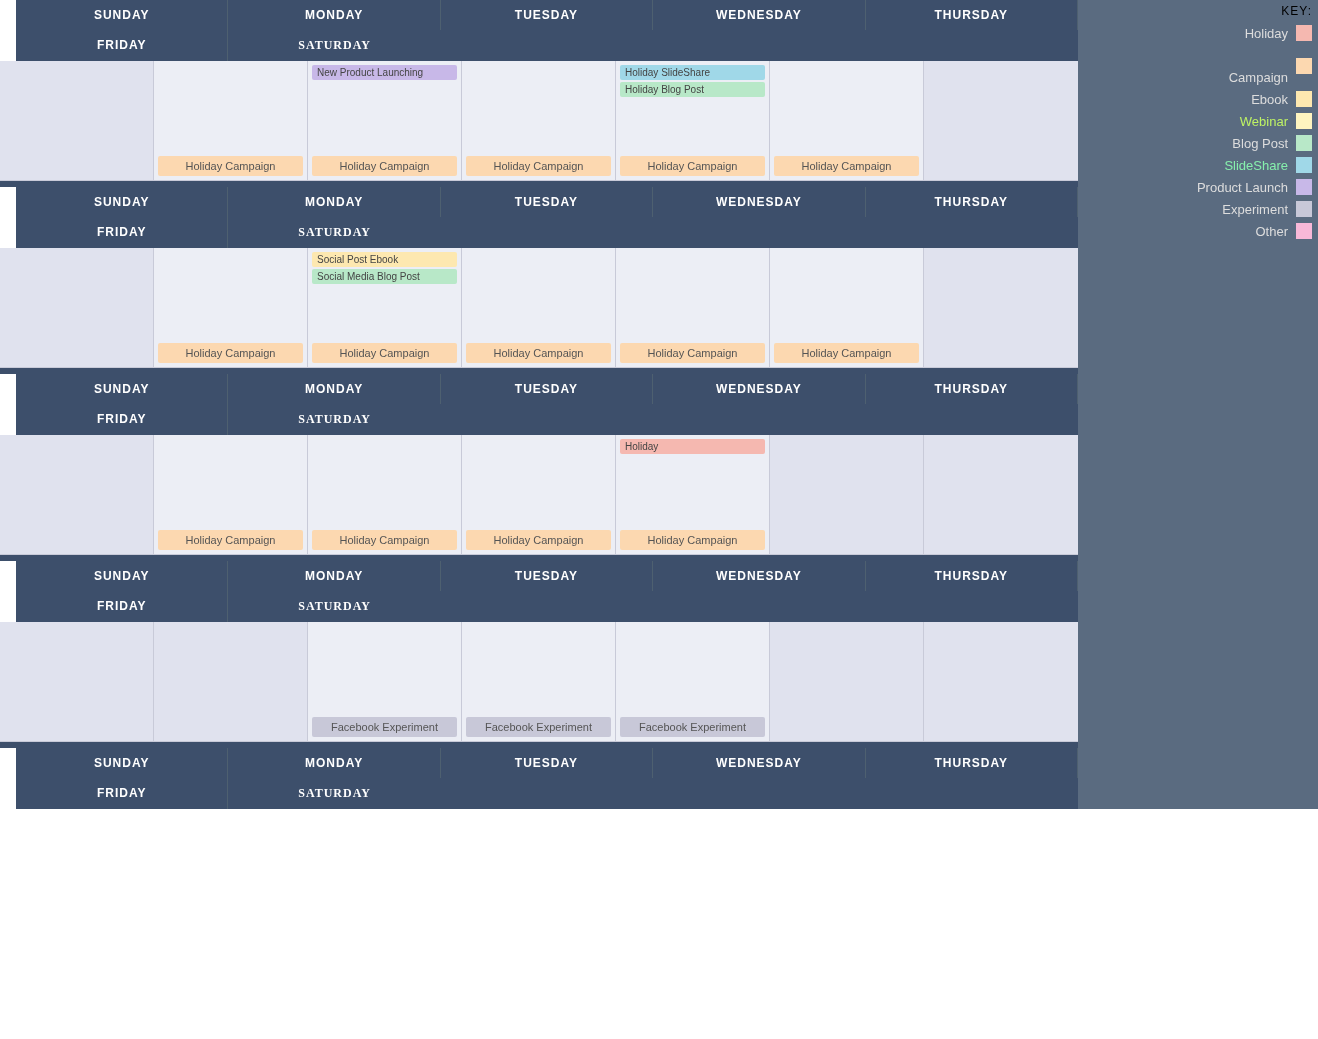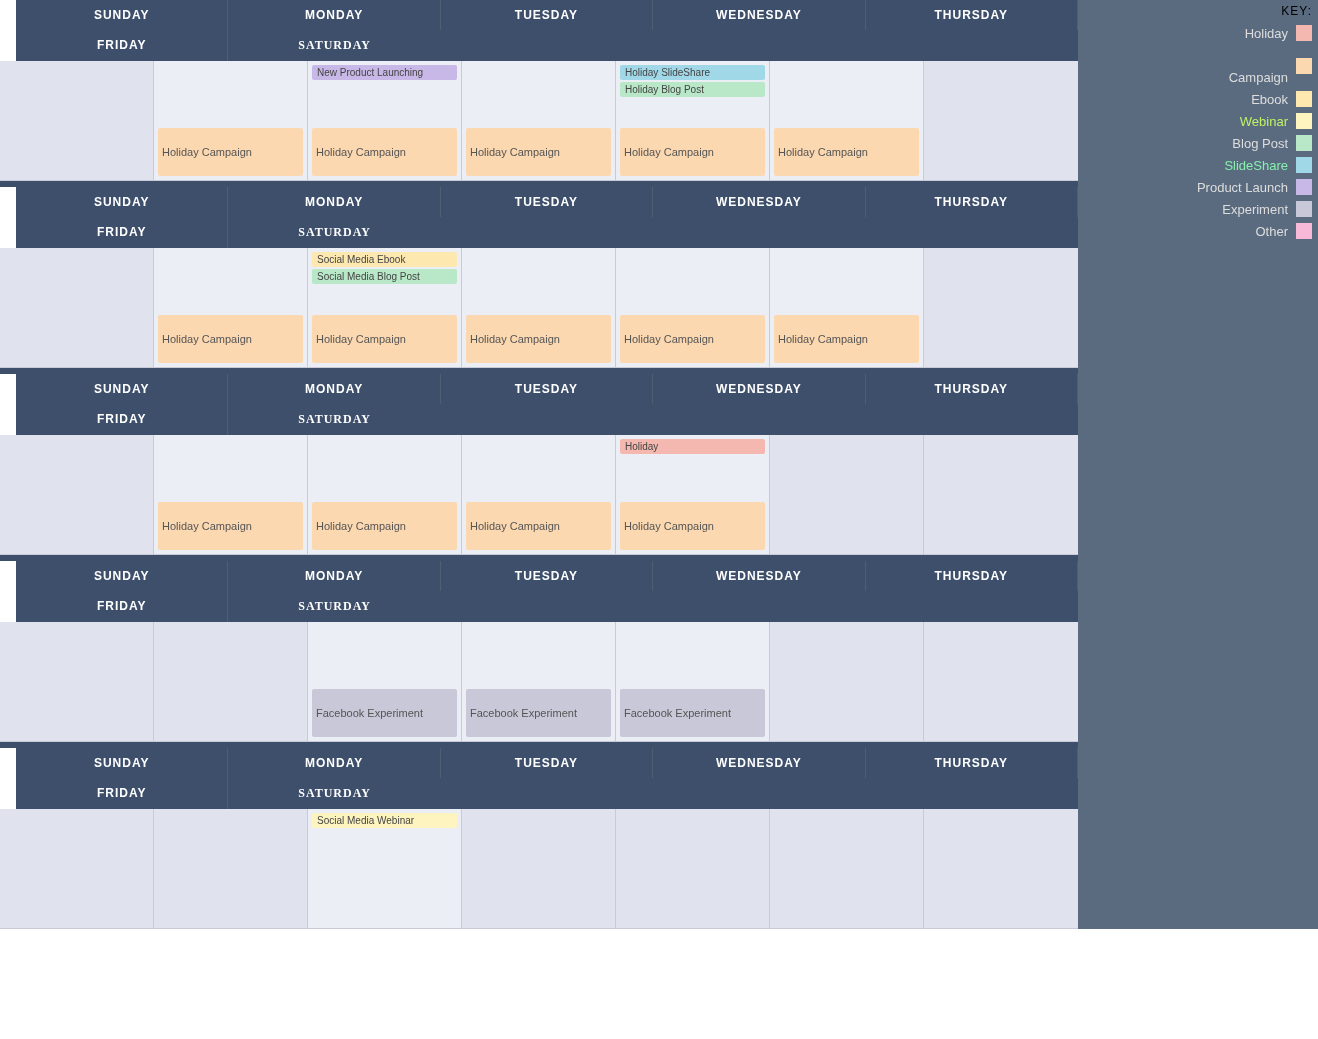--- a/index.html
+++ b/index.html
@@ -104,22 +104,22 @@
       font-size: 10px;
       color: #444;
       margin-bottom: 2px;
       display: inline-block;
     }
 
     .bottom-event {
       margin-top: auto;
       font-size: 11px;
       color: #555;
-      text-align: left;
-      padding: 18px 4px;
+      text-align: center;
+      padding: 4px 4px;
       border-radius: 2px;
     }
   </style>
 </head>
 <body>
 
 <div class="outer">
   <div class="main-content">
 
 
@@ -164,21 +164,21 @@
           <div class="week-header-cell">THURSDAY</div>
           <div class="week-header-cell">FRIDAY</div>
           <div class="week-header-cell">SATURDAY</div>
         </div>
         <div class="week-row">
           <div class="day-cell empty"></div>
           <div class="day-cell">
             <div class="bottom-event" style="background: rgb(252, 216, 176);">Holiday Campaign</div>
           </div>
           <div class="day-cell">
-            <div class="event-tag" style="background: rgb(253, 232, 176);">Social Media Ebook</div>
+            <div class="event-tag" style="background: rgb(253, 232, 176);">Social Post Ebook</div>
             <div class="event-tag" style="background: rgb(184, 232, 200);">Social Media Blog Post</div>
             <div class="bottom-event" style="background: rgb(252, 216, 176);">Holiday Campaign</div>
           </div>
           <div class="day-cell">
             <div class="bottom-event" style="background: rgb(252, 216, 176);">Holiday Campaign</div>
           </div>
           <div class="day-cell">
             <div class="bottom-event" style="background: rgb(252, 216, 176);">Holiday Campaign</div>
           </div>
           <div class="day-cell">
@@ -241,31 +241,20 @@
         </div>
         <div class="week-separator"></div>
         <div class="week-header">
           <div class="week-header-cell">SUNDAY</div>
           <div class="week-header-cell">MONDAY</div>
           <div class="week-header-cell">TUESDAY</div>
           <div class="week-header-cell">WEDNESDAY</div>
           <div class="week-header-cell">THURSDAY</div>
           <div class="week-header-cell">FRIDAY</div>
           <div class="week-header-cell">SATURDAY</div>
-        </div>
-        <div class="week-row">
-          <div class="day-cell empty"></div>
-          <div class="day-cell empty"></div>
-          <div class="day-cell">
-            <div class="event-tag" style="background: rgb(254, 244, 192);">Social Media Webinar</div>
-          </div>
-          <div class="day-cell empty"></div>
-          <div class="day-cell empty"></div>
-          <div class="day-cell empty"></div>
-          <div class="day-cell empty"></div>
         </div>
       </div>
   </div>
 
   <div class="legend" id="legend-container">
   <div class="legend-key-label">KEY:</div>
       <div class="legend-item">
         <span style="font-size: 13px; color: rgb(221, 221, 221);">Holiday</span>
         <div class="legend-color" style="background: rgb(245, 184, 176);"></div>
       </div>

